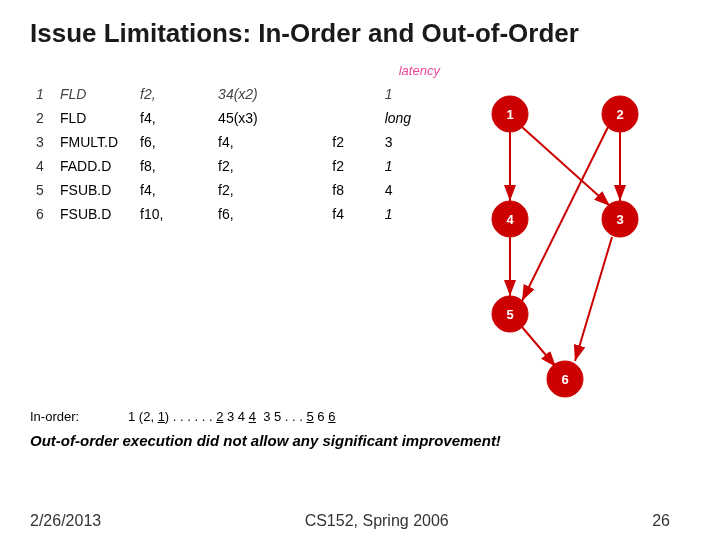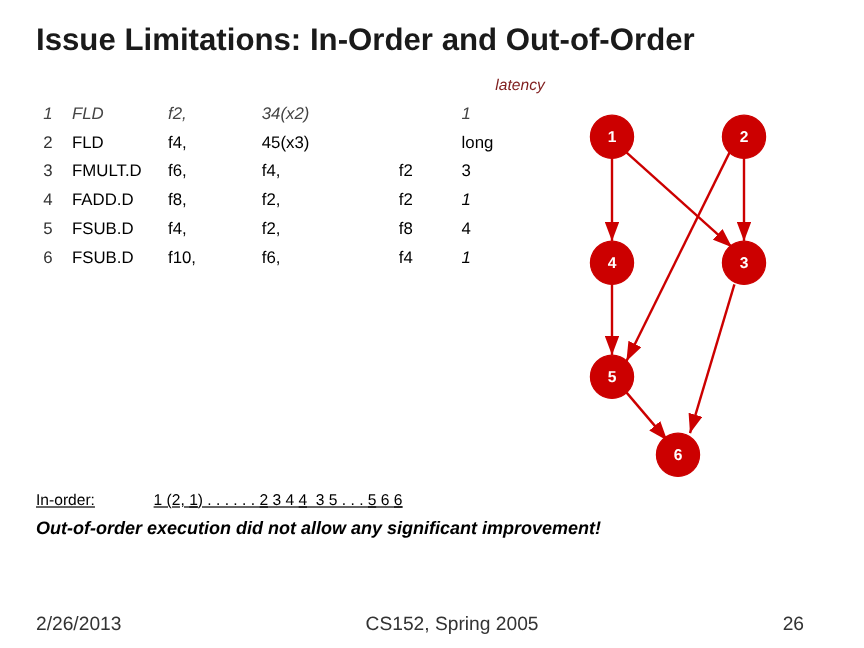--- a/index.html
+++ b/index.html
@@ -54,21 +54,20 @@
     }
     .bottom-section {
       margin-top: 6px;
       font-size: 13px;
     }
     .inorder-row, .outoforder-row {
       display: flex;
       align-items: flex-start;
       gap: 8px;
       margin-bottom: 2px;
-      text-decoration: underline;
     }
     .label-col {
       min-width: 90px;
       font-weight: normal;
     }
     .sequence {
       font-family: Arial, sans-serif;
     }
     u { text-decoration: underline; }
     .italic-bold-red {
@@ -116,39 +115,39 @@
 
   <div class="main-content">
     <div class="table-area">
 
       <table class="instructions-table">
         <thead>
           <tr>
             <td class="col-num"></td>
             <td class="col-op"></td>
             <td colspan="3" class="col-args"></td>
-            <td style="font-style:italic;font-size:13px;color:#7f1d1d;text-align:right;">latency</td>
+            <td style="font-style:italic;font-size:13px;color:#ec4899;text-align:center;">latency</td>
           </tr>
         </thead>
         <tbody>
           <tr>
             <td class="col-num">1</td>
             <td class="col-op">FLD</td>
             <td>f2,</td>
             <td>34(x2)</td>
             <td></td>
             <td>1</td>
           </tr>
           <tr>
             <td class="col-num">2</td>
             <td class="col-op">FLD</td>
             <td>f4,</td>
             <td>45(x3)</td>
             <td></td>
-            <td style="">long</td>
+            <td style="font-style:italic;">long</td>
           </tr>
           <tr>
             <td class="col-num">3</td>
             <td class="col-op">FMULT.D</td>
             <td>f6,</td>
             <td>f4,</td>
             <td>f2</td>
             <td>3</td>
           </tr>
           <tr>
@@ -230,16 +229,16 @@
         1 (2,&nbsp;<u>1</u>) . . . . . . <u>2</u>&nbsp;3&nbsp;4&nbsp;<u>4</u>&nbsp;&nbsp;3&nbsp;5 . . . <u>5</u>&nbsp;6&nbsp;<u>6</u>
       </span>
     </div>
     <div class="italic-bold-red">
       <em><i>Out-of-order execution did not allow any significant improvement!</i></em>
     </div>
   </div>
 
   <div class="footer">
     <span>2/26/2013</span>
-    <span>CS152, Spring 2005</span>
+    <span>CS152, Spring 2006</span>
     <span>26</span>
   </div>
 </div>
 
 </body></html>

